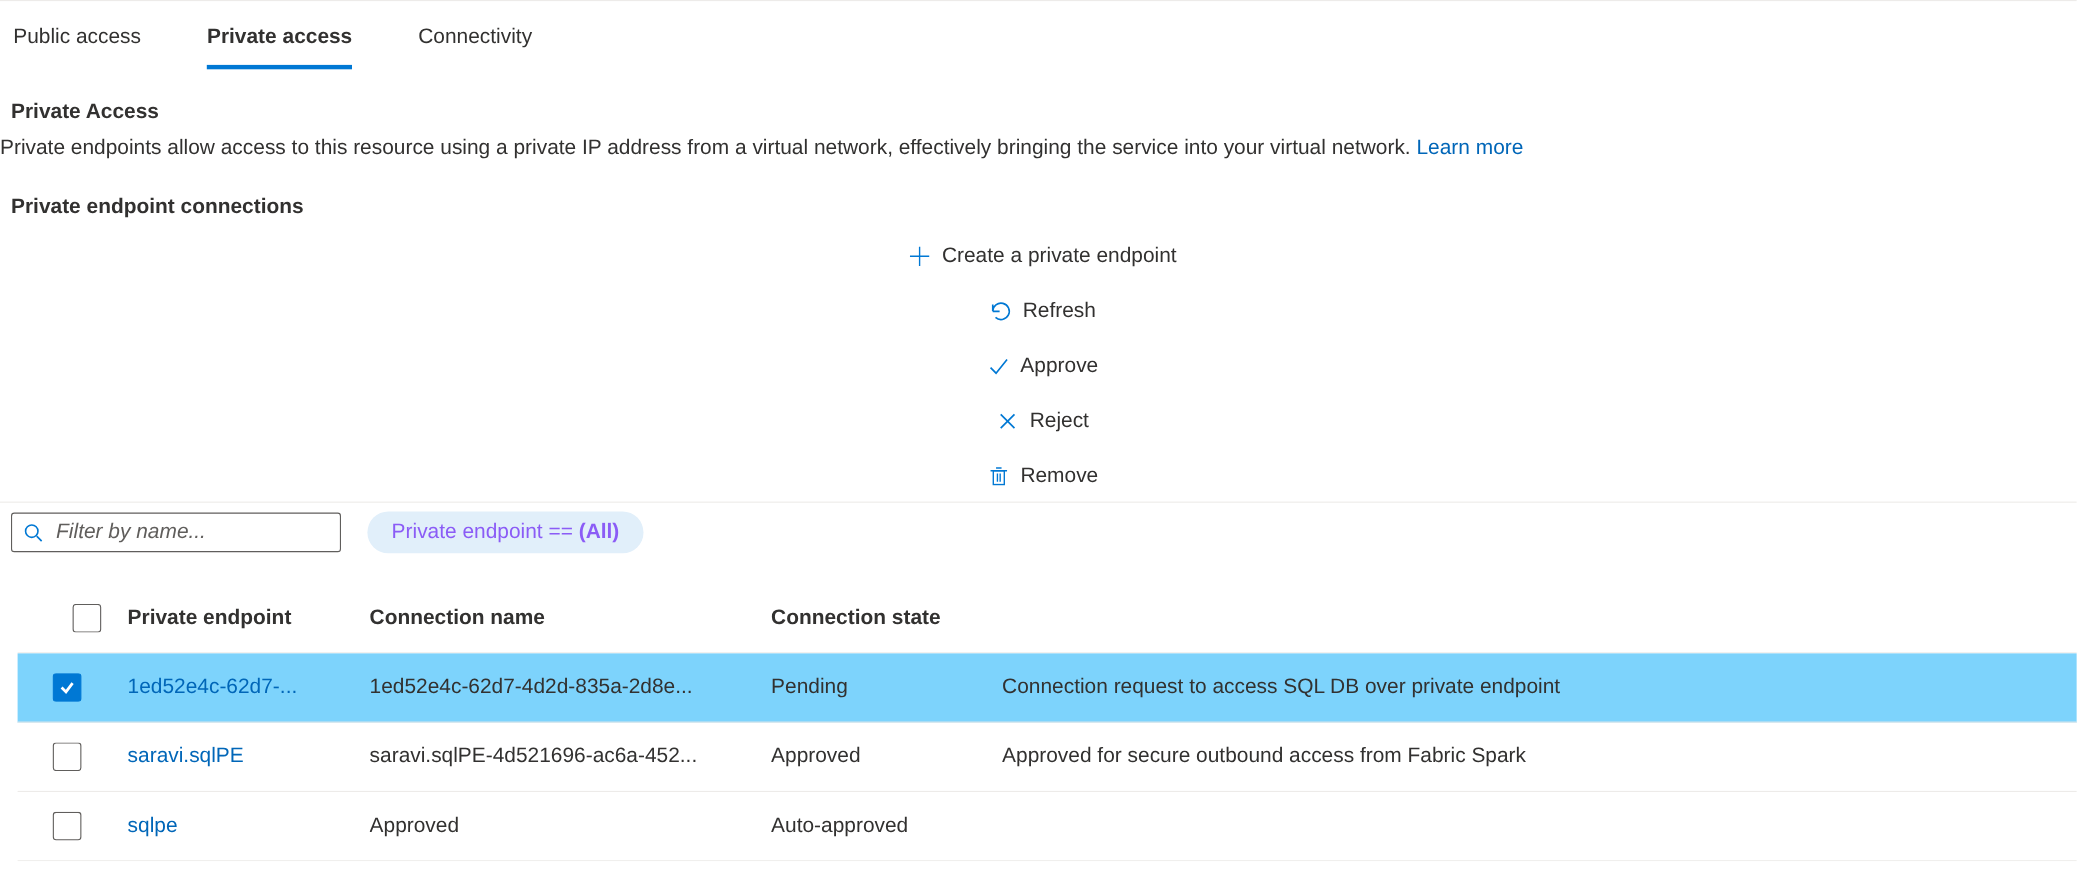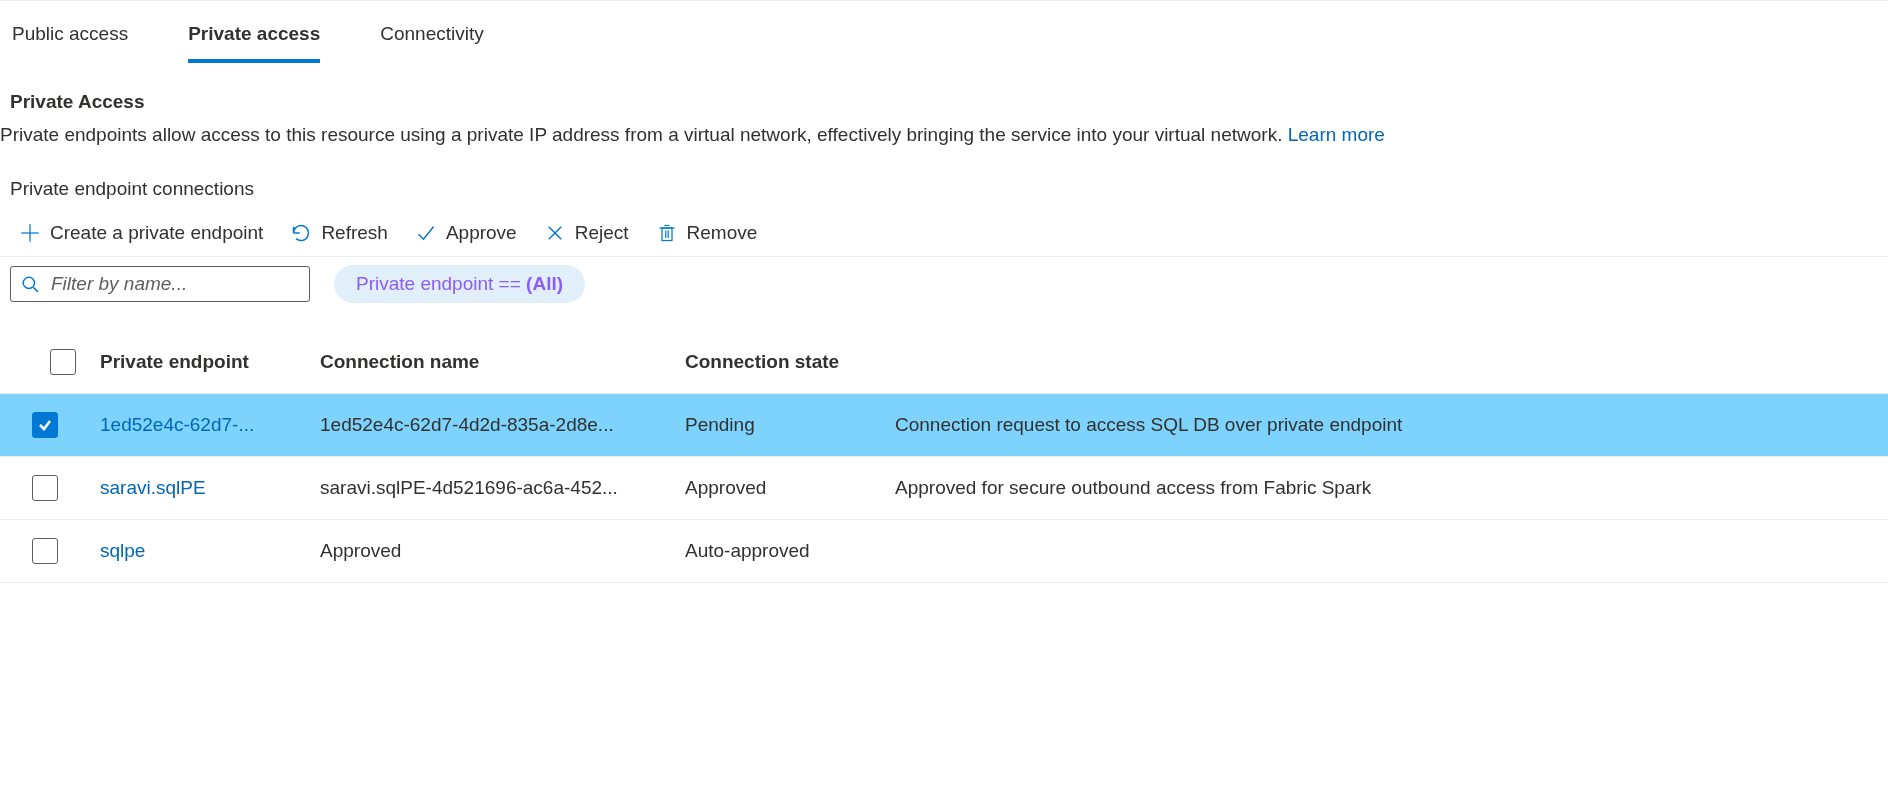--- a/index.html
+++ b/index.html
@@ -44,29 +44,30 @@
     padding: 0 0 0 0px;
     line-height: 1.5;
     white-space: nowrap;
   }
   .section-description a {
     color: #0066b8;
     text-decoration: none;
   }
   .subsection-title {
     font-size: 19px;
-    font-weight: 400;
+    font-weight: 700;
     padding: 28px 0 12px 10px;
   }
   .toolbar {
     display: flex;
     align-items: center;
     gap: 28px;
     padding: 10px 12px 12px 20px;
     border-bottom: 1px solid #edebe9;
+    flex-direction: column;
   }
   .toolbar-btn {
     display: flex;
     align-items: center;
     gap: 10px;
     font-size: 19px;
     color: #323130;
     cursor: pointer;
     background: none;
     border: none;
@@ -112,20 +113,21 @@
   .table {
     width: 100%;
     margin-top: 20px;
   }
   .thead, .trow {
     display: grid;
     grid-template-columns: 90px 220px 365px 210px 700px;
     align-items: center;
     padding: 18px 8px;
     border-bottom: 1px solid #edebe9;
+    margin-left: 16px;
   }
   .thead {
     font-weight: 600;
     font-size: 19px;
     padding-left: 10px;
   }
   .thead .cell:first-child { padding-left: 18px; }
   .trow {
     font-size: 19px;
     padding-left: 10px;

